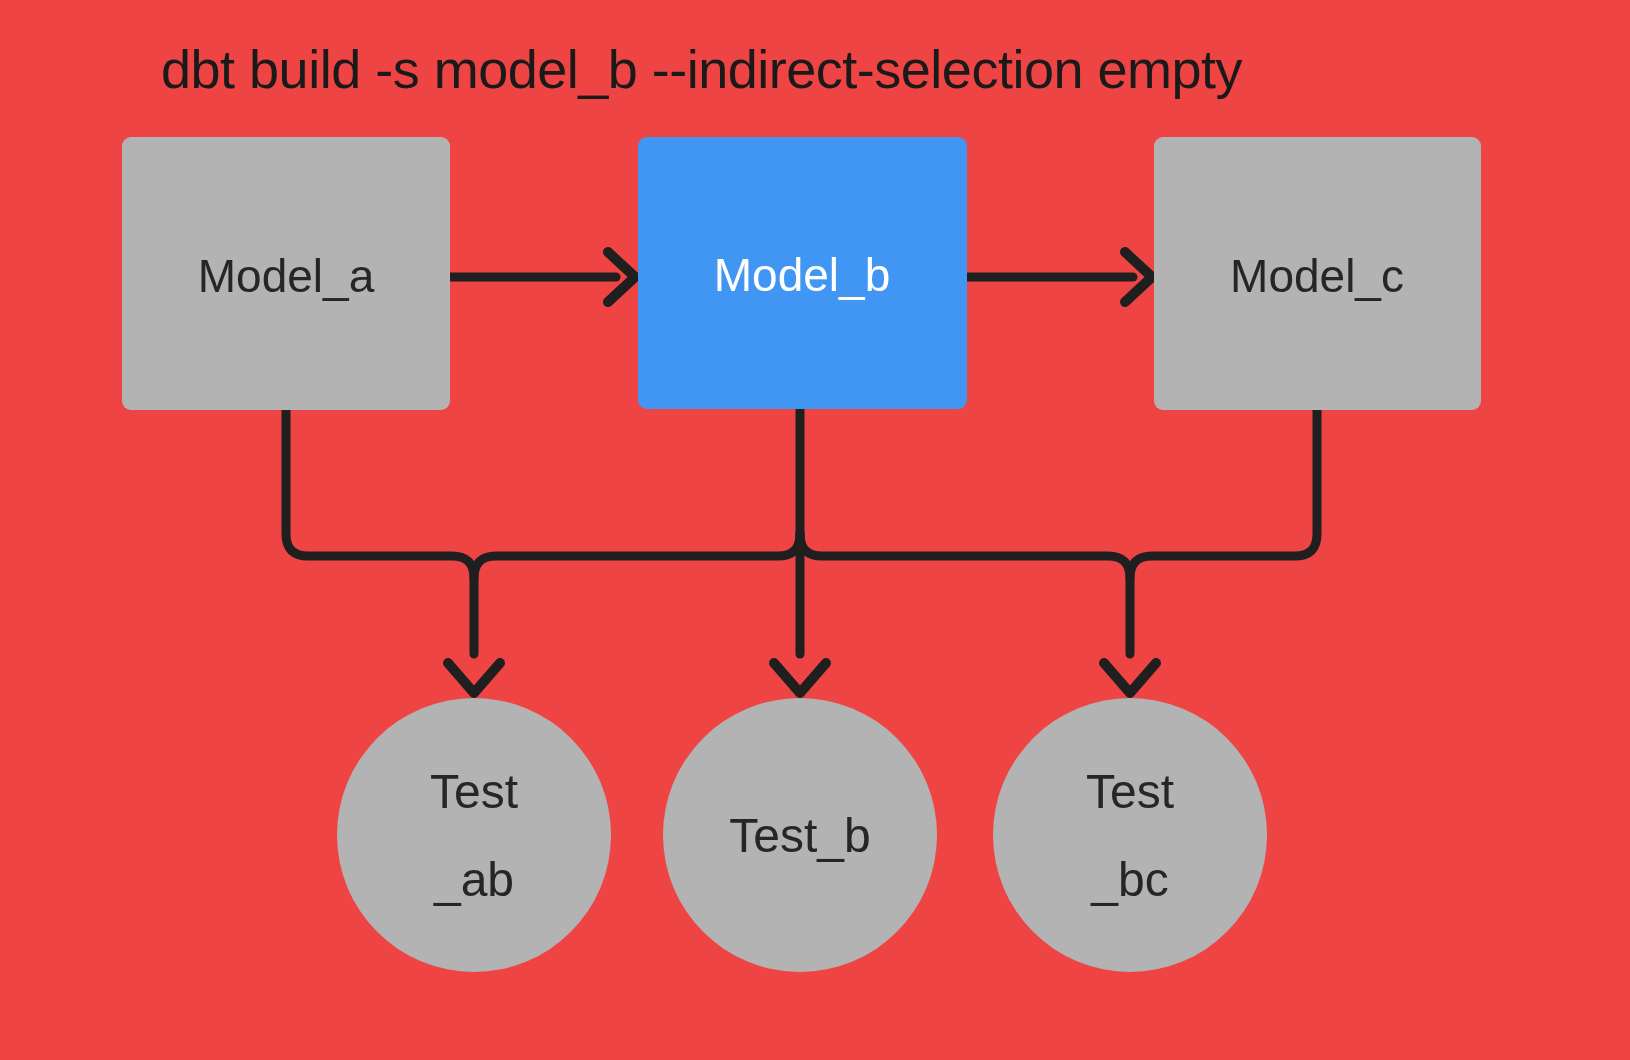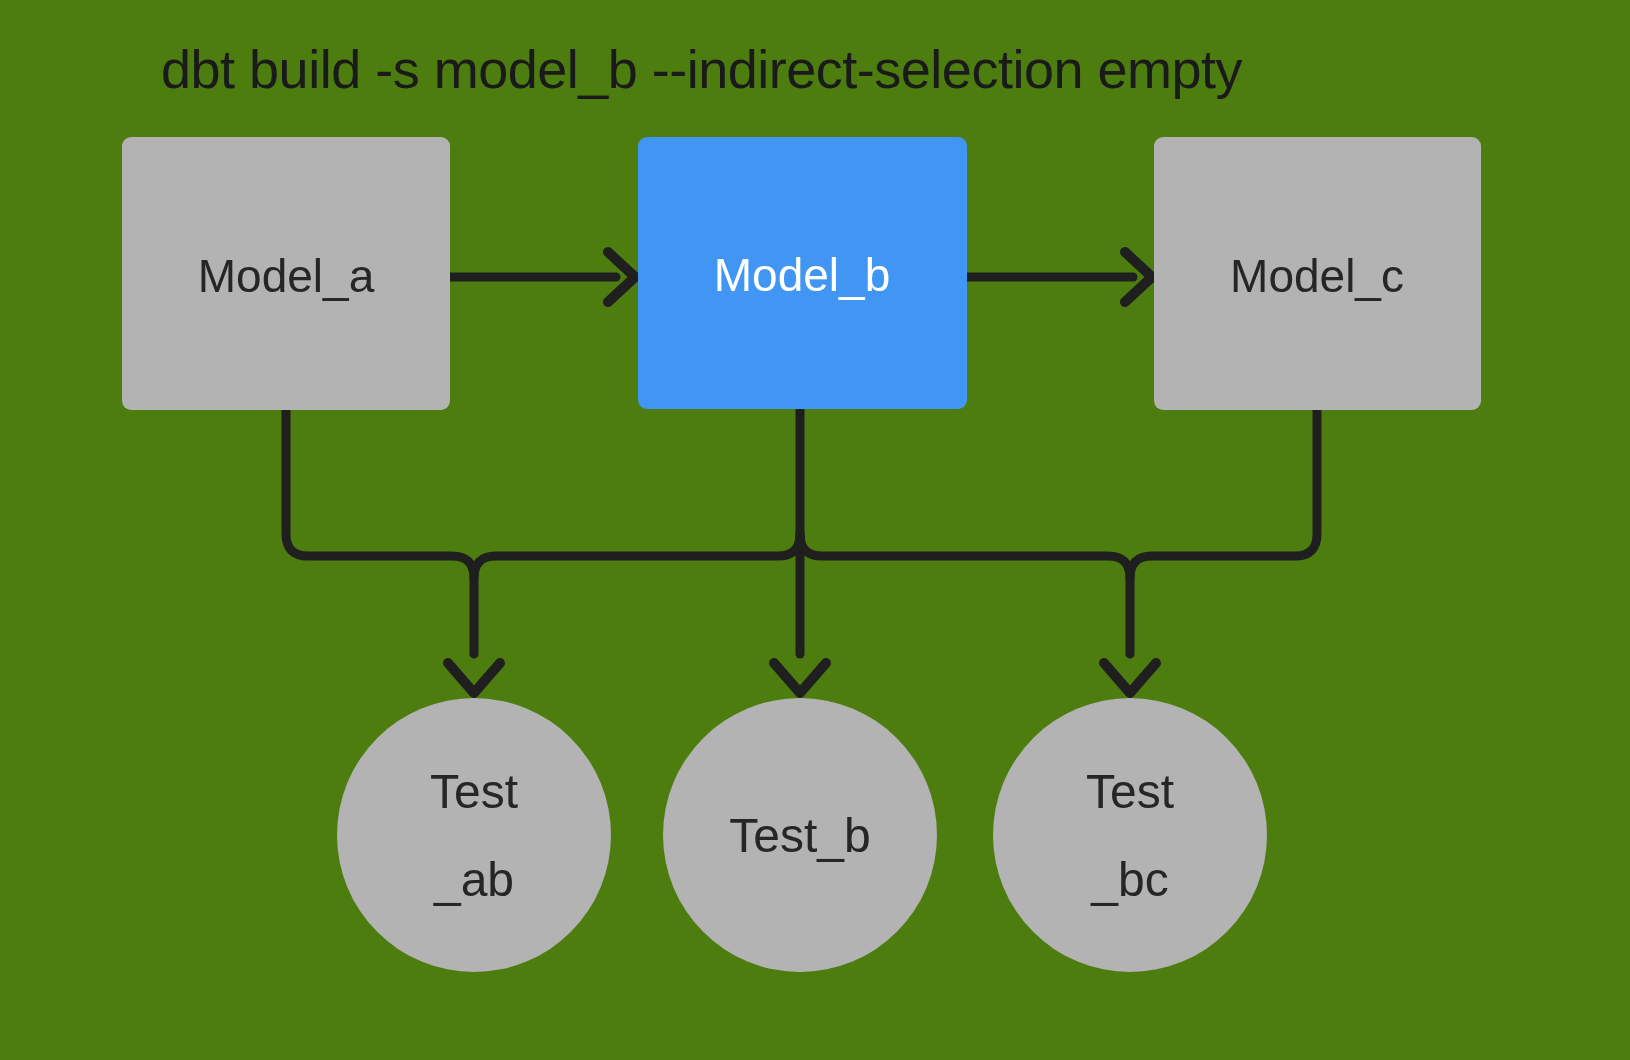--- a/index.html
+++ b/index.html
@@ -4,21 +4,21 @@
 <style>
   html, body {
     margin: 0;
     padding: 0;
     background: #ffffff;
   }
   .canvas {
     position: relative;
     width: 1630px;
     height: 1060px;
-    background: #4d7c0f;
+    background: #ef4444;
     overflow: hidden;
     font-family: "Liberation Sans", "DejaVu Sans", sans-serif;
   }
   svg { display: block; width: 1630px; height: 1060px; }
   .title-text {
     font-size: 54px;
     letter-spacing: -0.5px;
     fill: #1a1a1a;
     font-weight: 500;
   }

